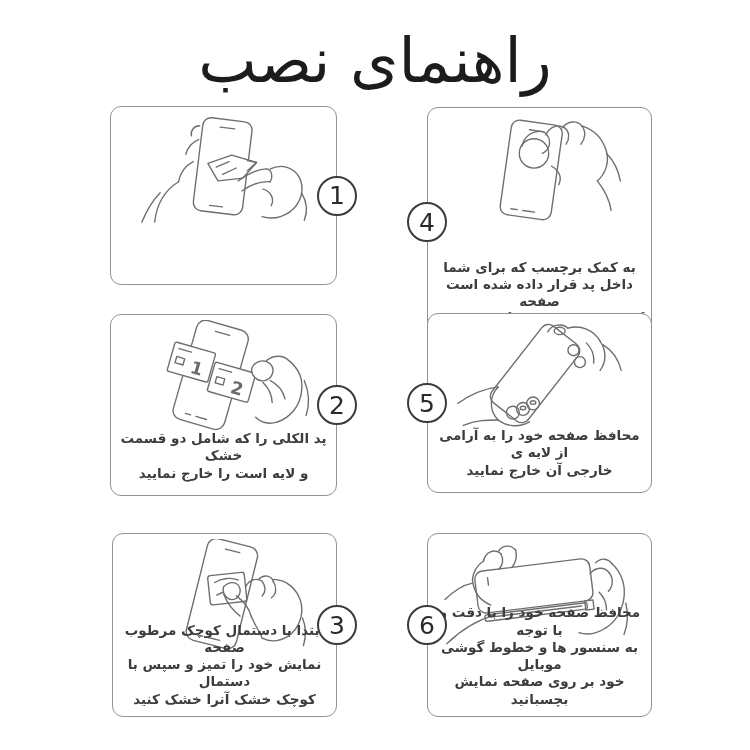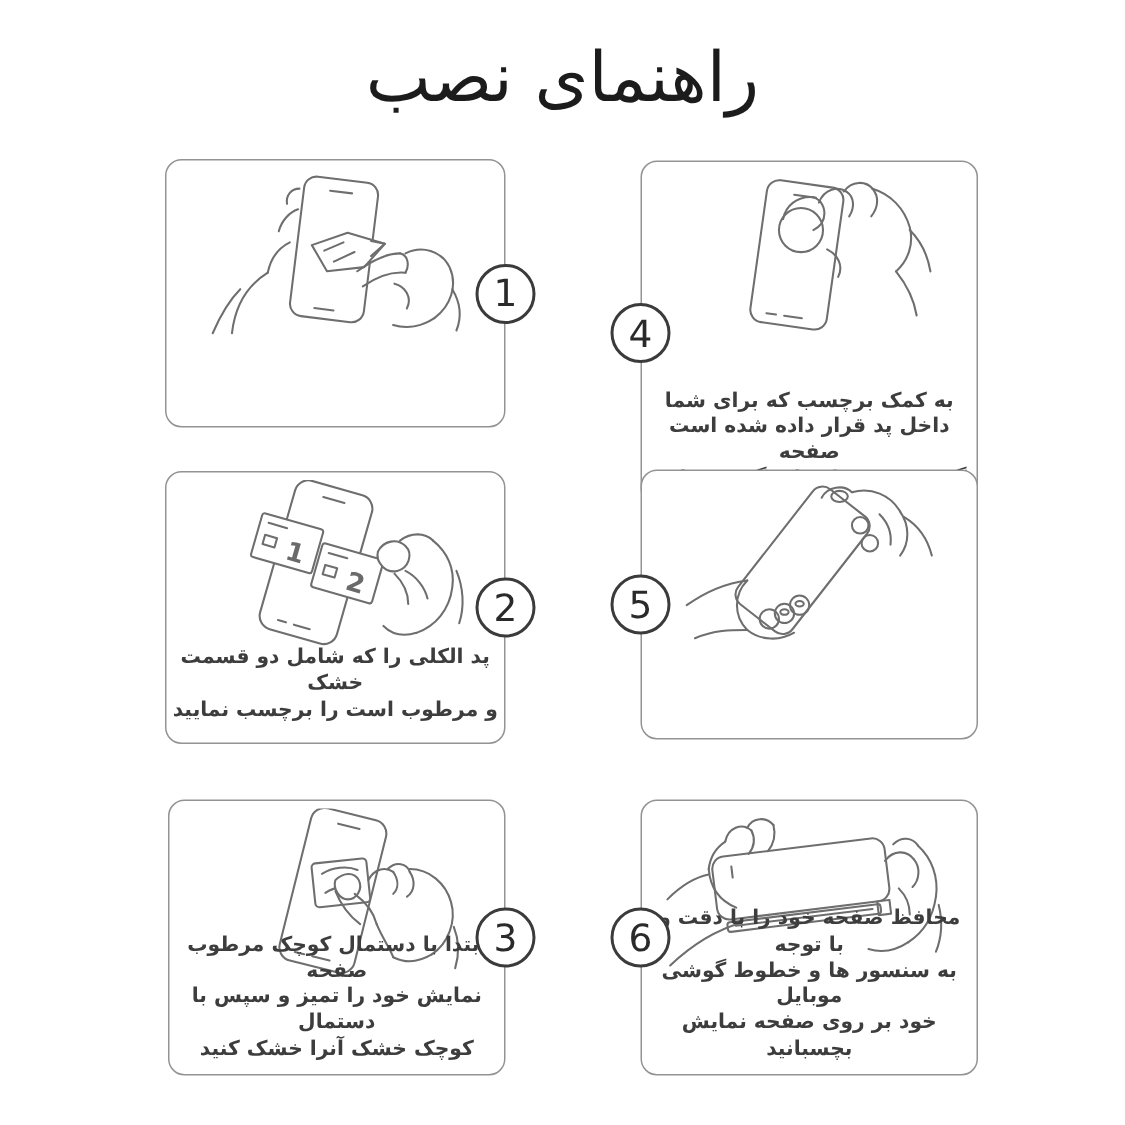--- a/index.html
+++ b/index.html
@@ -1,19 +1,19 @@
 <!DOCTYPE html>
 <html lang="fa"><head>
 <meta charset="utf-8">
 <style>
   html,body{margin:0;padding:0;background:#ffffff;}
   .page{position:relative;width:750px;height:750px;background:#ffffff;overflow:hidden;
         font-family:"DejaVu Sans",sans-serif;}
   .title{position:absolute;top:24px;left:0;width:100%;text-align:center;
-         font-size:46px;color:#1c1c1c;direction:rtl;}
+         font-size:62px;color:#1c1c1c;direction:rtl;}
   .card{position:absolute;border:1.6px solid #939393;border-radius:11px;
         background:#ffffff;box-sizing:border-box;}
   .illus{position:absolute;top:5px;left:5px;right:5px;height:112px;}
   .illus svg{width:100%;height:100%;display:block;}
   .illus svg *{fill:none;stroke:#6e6e6e;stroke-width:1.5;stroke-linecap:round;stroke-linejoin:round;}
   .illus svg .wh{fill:#ffffff;}
   .illus svg text{stroke:none;fill:#6a6a6a;font-weight:bold;font-family:"DejaVu Sans",sans-serif;}
   .caption{position:absolute;left:4px;right:4px;text-align:center;font-size:13.5px;
            line-height:1.28;font-weight:bold;color:#3d3d3d;white-space:pre-line;direction:rtl;}
   .cap-2{bottom:13px}
@@ -97,21 +97,21 @@
           <path d="M152,44 C160,38 170,38 176,44"></path>
           <path d="M176,44 C186,52 192,64 190,78 C188,94 178,106 164,111"></path>
           <path d="M156,66 C164,70 170,78 172,86"></path>
           <path d="M148,68 C154,74 158,82 158,90"></path>
           <path d="M164,111 C154,114 146,112 140,106"></path>
           <path d="M193,66 C198,78 199,92 195,104"></path>
         </g>
       </svg>
     </div>
     <div class="caption cap-2" dir="rtl">پد الکلی را که شامل دو قسمت خشک
-و مرطوب است را برچسب نمایید</div>
+و لایه است را خارج نمایید</div>
     <div class="badge badge-r">
       <span class="num">2</span>
     </div>
   </section>
 
   <section class="card" style="left:112px;top:533px;width:225px;height:184px">
     <div class="illus">
       <svg viewBox="0 0 210 122" preserveAspectRatio="xMidYMid meet">
         <g transform="rotate(14 100 60)">
           <rect class="wh" x="74" y="2" width="56" height="114" rx="10"></rect>
@@ -201,20 +201,22 @@
           <circle cx="76" cy="102" r="7"></circle>
           <ellipse cx="98" cy="91" rx="3" ry="2"></ellipse>
           <ellipse cx="87" cy="97" rx="3" ry="2"></ellipse>
           <path d="M60,74 C50,84 50,100 60,110"></path>
           <path d="M60,110 C70,118 84,118 94,112"></path>
           <path d="M16,92 C30,82 44,76 60,74"></path>
           <path d="M22,116 C36,110 48,110 60,110"></path>
         </g>
       </svg>
     </div>
+    <div class="caption cap-2" dir="rtl">محافظ صفحه خود را به آرامی از لایه ی
+خارجی آن خارج نمایید</div>
     <div class="badge badge-l">
       <span class="num">5</span>
     </div>
   </section>
 
   <section class="card" style="left:427px;top:533px;width:225px;height:184px">
     <div class="illus">
       <svg viewBox="0 0 210 122" preserveAspectRatio="xMidYMid meet">
         <g transform="rotate(-7 100 52)">
           <g>

